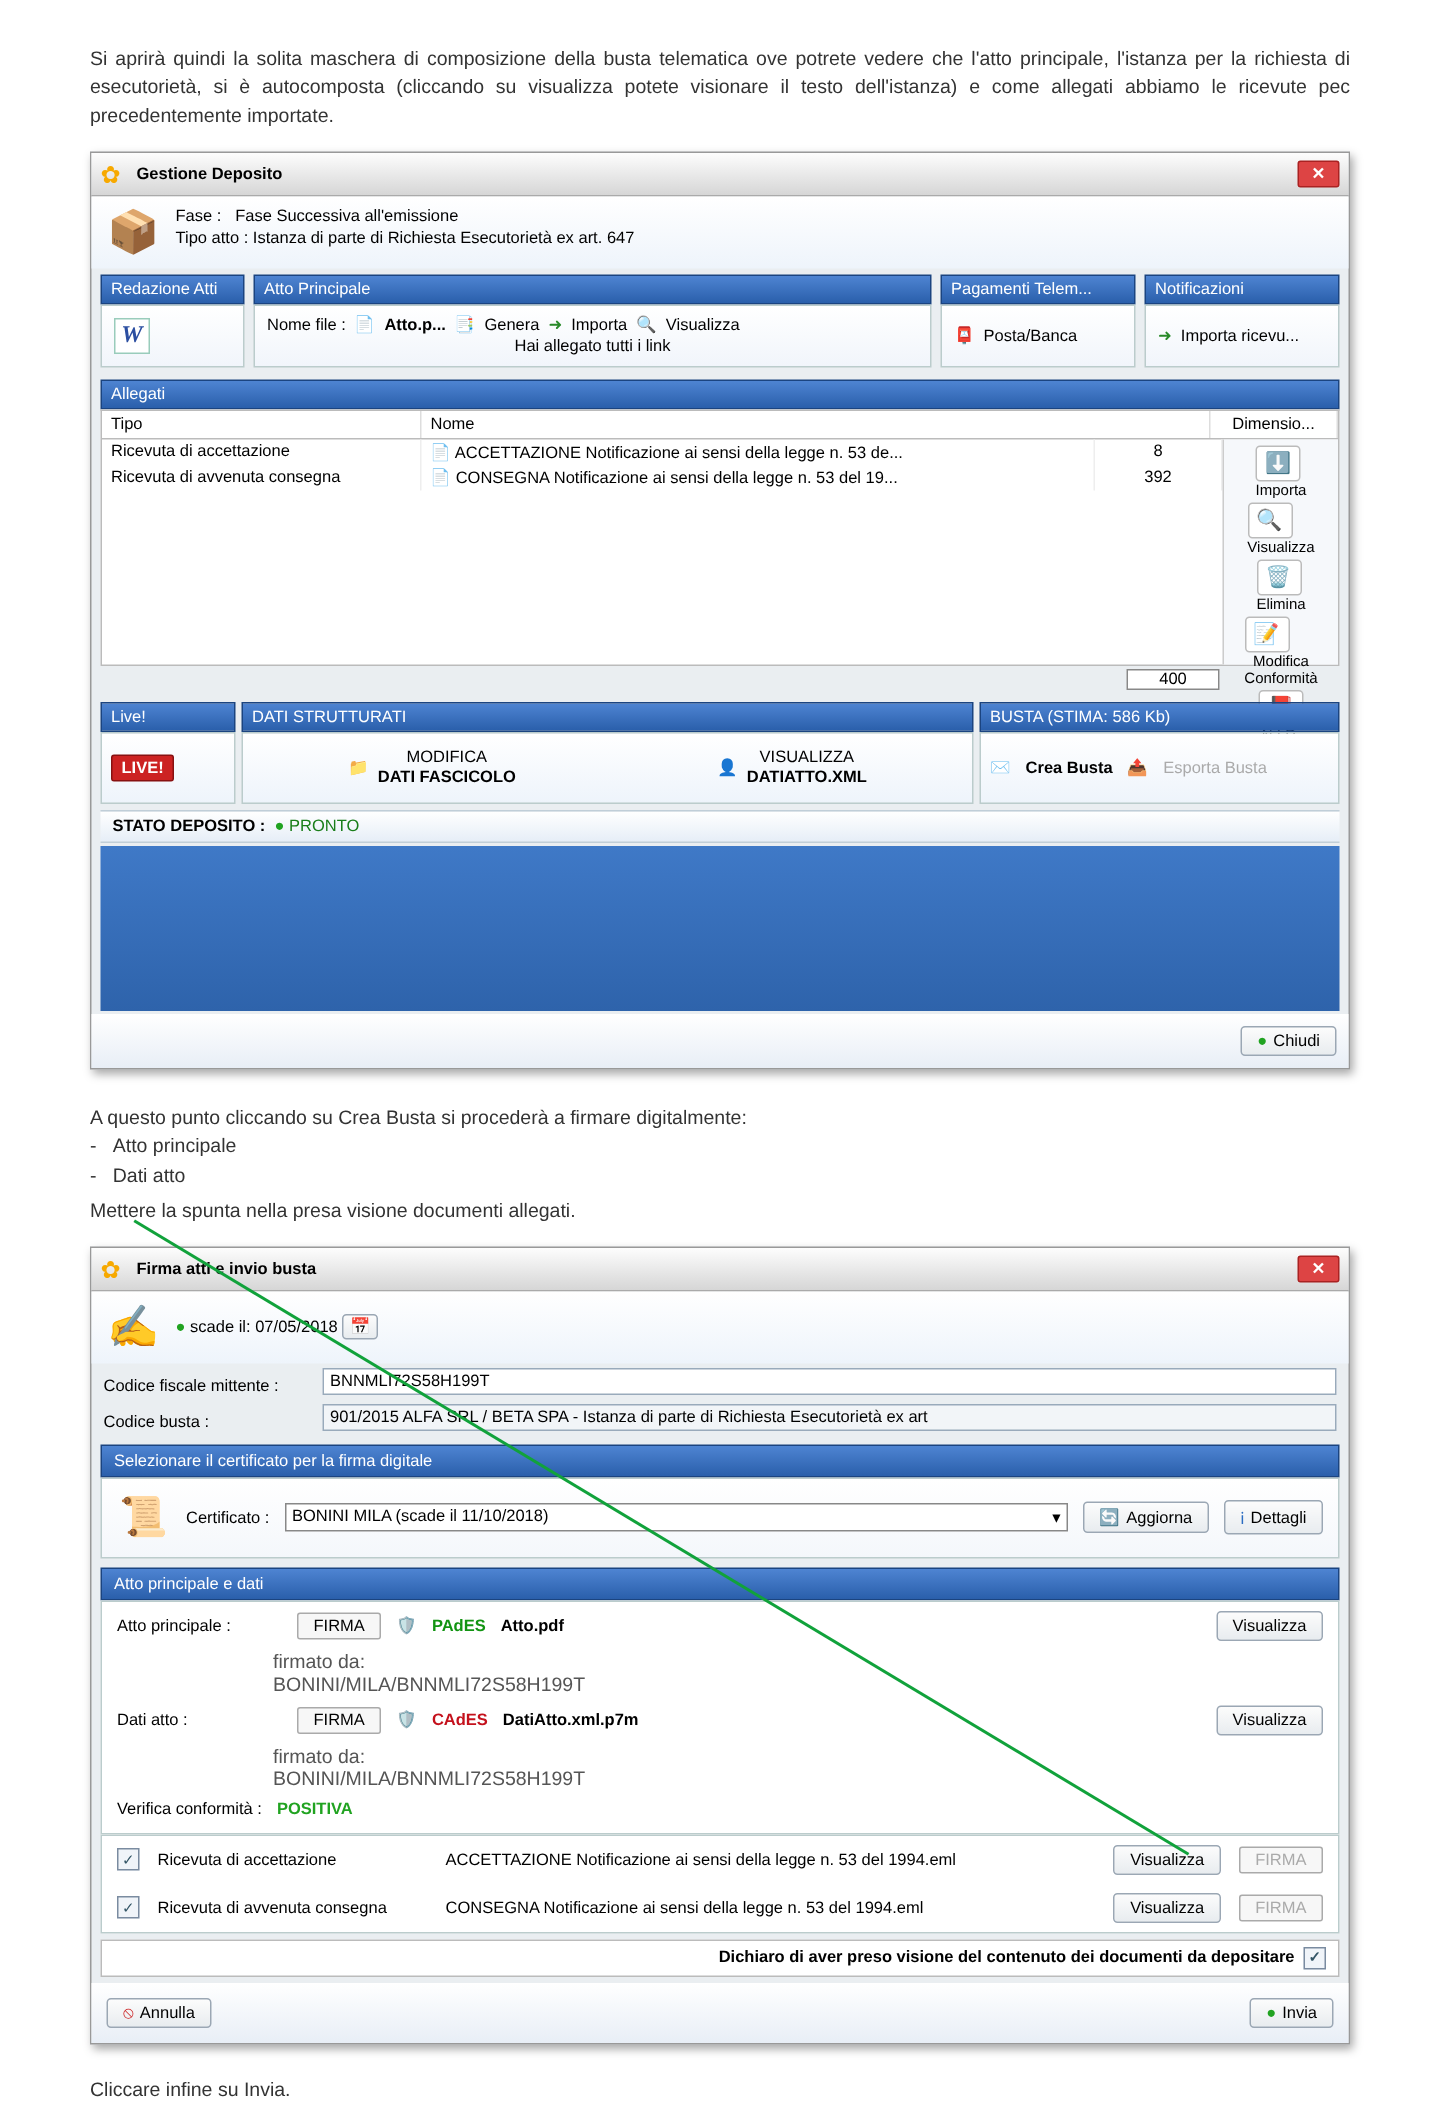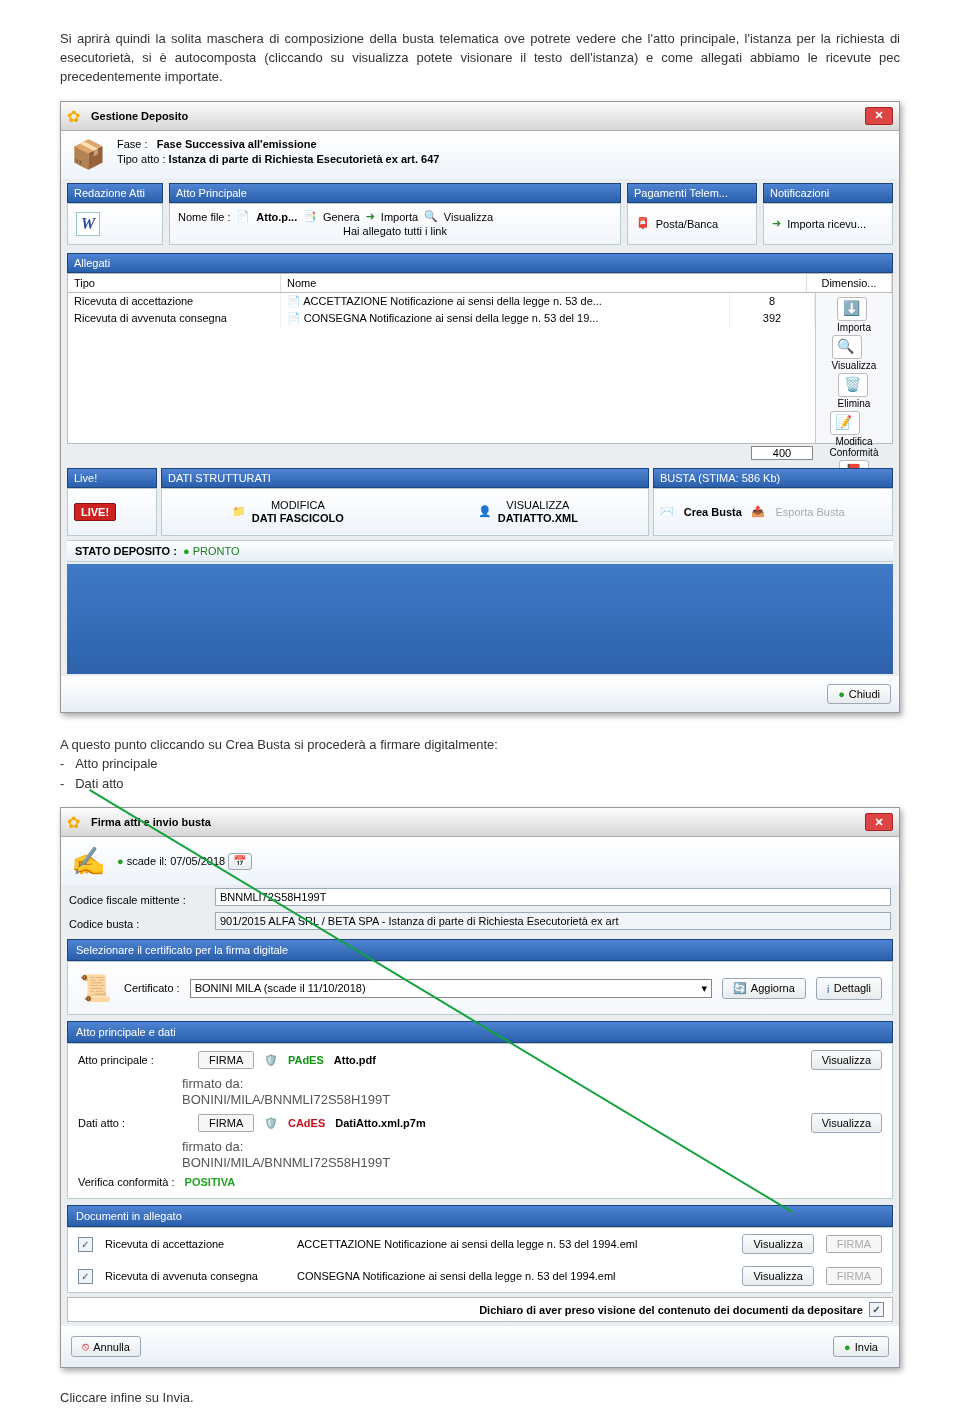--- a/index.html
+++ b/index.html
@@ -5,21 +5,21 @@
 body{font-family:"Trebuchet MS",Verdana,sans-serif;font-size:13px;color:#333;margin:0;padding:30px 60px;background:#fff}
 .intro{font-size:13px;line-height:1.45;text-align:justify;margin-bottom:14px}
 .app{border:1px solid #999;box-shadow:2px 3px 6px rgba(0,0,0,.35);background:#eaeef1;margin-bottom:22px;font-family:Tahoma,sans-serif;font-size:11px;color:#000}
 .tbar{background:linear-gradient(#fdfdfd,#d6d6d6);height:28px;display:flex;align-items:center;padding:0 6px;border-bottom:1px solid #aaa}
 .tbar .t{flex:1;font-weight:bold}
 .closex{width:26px;height:16px;background:#d44;border:1px solid #a22;border-radius:2px;display:flex;align-items:center;justify-content:center;color:#fff;font-weight:bold}
 .orange{display:inline-block;width:18px;height:18px;margin-right:6px;vertical-align:middle;color:#f7a900;font-size:16px}
 .hdr{background:linear-gradient(#fff,#eef4fb);padding:6px 8px;display:flex;align-items:flex-start}
 .hdr .icon{width:40px;height:36px;margin-right:8px;display:flex;align-items:center;justify-content:center;font-size:28px}
 .hdr .lines{line-height:1.45}
-.hdr b{font-weight:bold}
+.hdr b{font-weight:normal}
 .row{display:flex;gap:6px;padding:4px 6px}
 .panel{flex:1}
 .cap{background:linear-gradient(#4e84d2,#2a5fab);color:#fff;font-size:11px;padding:3px 6px;border:1px solid #1b4480}
 .pbody{background:linear-gradient(#fff,#f1f5fb);border:1px solid #bcc;padding:6px 8px;display:flex;align-items:center;gap:6px;min-height:28px}
 .pbody.small{font-size:11px}
 .ic{width:22px;height:22px;display:flex;align-items:center;justify-content:center;font-size:16px}
 .wicon{font-family:"Times New Roman";color:#2b4ea1;font-style:italic;font-weight:bold}
 .sec{margin:4px 6px}
 .gridhead{display:flex;background:#fff;border:1px solid #bbb;border-bottom:none}
 .gridhead div{padding:3px 6px;border-right:1px solid #ddd;font-size:11px}
@@ -208,20 +208,21 @@
       </span>
     </div>
 </div>
 
 <div class="mid">
   <div>A questo punto cliccando su Crea Busta si procederà a firmare digitalmente:</div>
   <ul>
     <li>Atto principale</li>
     <li>Dati atto</li>
   </ul>
+  <div>Mettere la spunta nella presa visione documenti allegati.</div>
 </div>
 
 <div class="wrap2">
 <div class="app">
   <div class="tbar">
     <span class="orange">✿</span>
     <span class="t">Firma atti e invio busta</span>
     <div class="closex">✕</div>
   </div>
   <div class="hdr" style="align-items:center">
@@ -276,21 +277,20 @@
       <b>DatiAtto.xml.p7m</b>
       <span class="btn3d rightbtn">Visualizza</span>
     </div>
     <div class="smallnote"><span>firmato da:</span><br><span>BONINI/MILA/BNNMLI72S58H199T</span></div>
     <div class="attorow">
           <span>Verifica conformità : </span>
           <span class="linegreen">POSITIVA</span>
         </div>
   </div>
 
-  <div class="bluehead">Documenti in allegato</div>
   <div style="background:#fff;border:1px solid #bcc;margin:0 6px">
     <div class="docrow">
       <div class="chk">✓</div>
       <span style="width:180px">Ricevuta di accettazione</span>
       <span>ACCETTAZIONE  Notificazione ai sensi della legge n. 53 del 1994.eml</span>
       <span class="btn3d rightbtn">Visualizza</span>
       <span class="signbtn" style="color:#aaa">FIRMA</span>
     </div>
     <div class="docrow">
       <div class="chk">✓</div>

